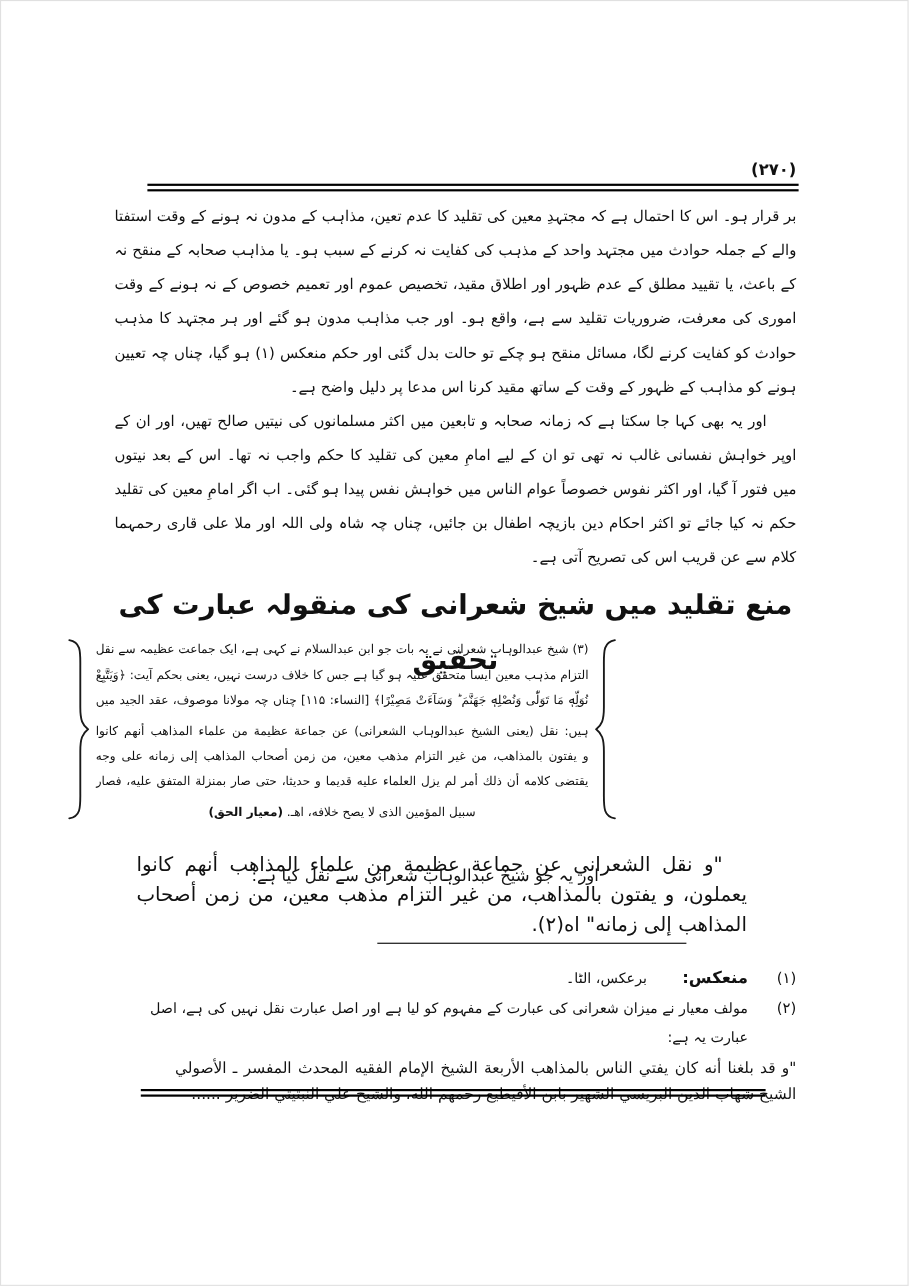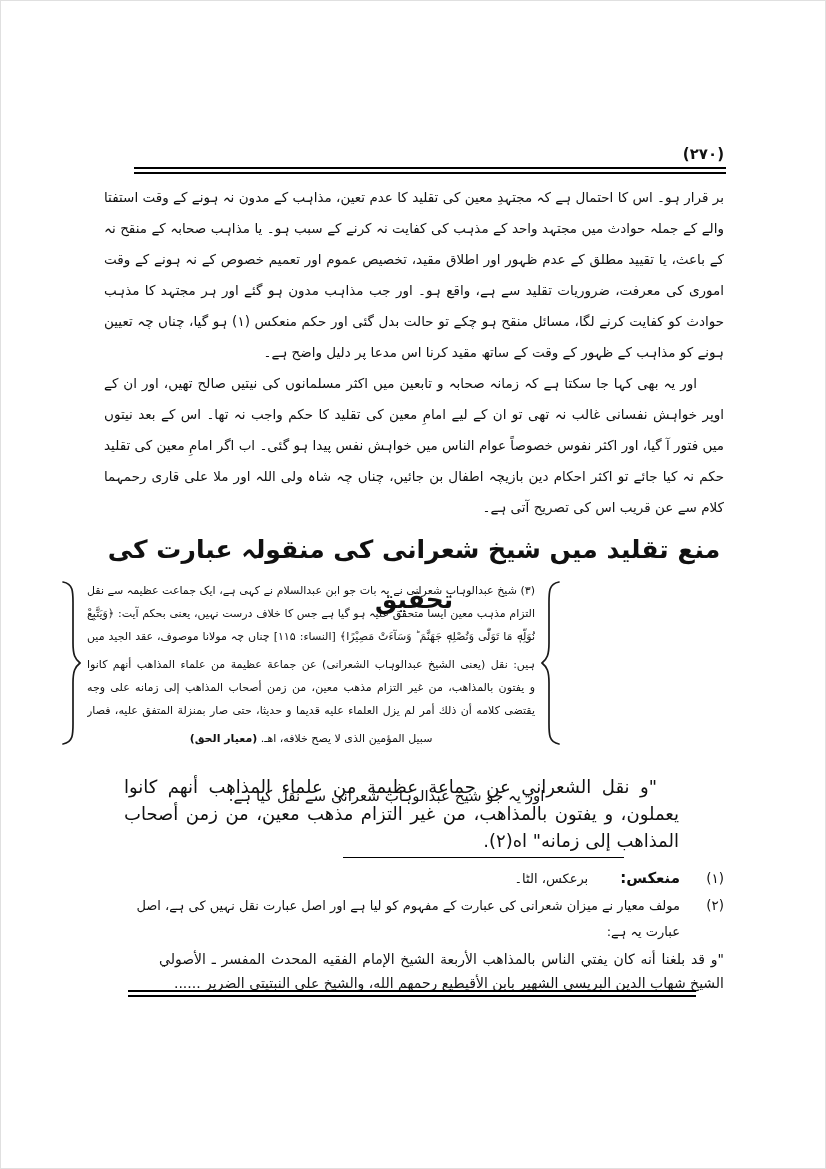--- a/index.html
+++ b/index.html
@@ -39,21 +39,21 @@
   .quote-block{top:772px;padding-right:45px;padding-left:20px;box-sizing:border-box;}
   .qline{font-size:18px;line-height:27px;height:27px;overflow:hidden;
          text-align:justify;text-align-last:justify;}
   .qfirst{padding-right:22px;}
   .qlast{text-align-last:right;}
   
   .fnrule{top:856px;left:342px;width:281px;border-top:1.8px solid #000;height:0;}
   .fnblock{top:864px;}
   .fnrow{display:flex;flex-direction:row;align-items:baseline;font-size:13px;line-height:26px;}
   .fnmark{flex:0 0 44px;font-size:13.5px;}
-  .fnterm{font-weight:bold;font-size:15px;padding-left:18px;}
+  .fnterm{font-weight:bold;font-size:15px;padding-left:18px;margin-top:11px;}
   .fnar{margin-left:55px;margin-top:2px;}
   .faline{font-size:14px;line-height:24px;height:24px;overflow:hidden;
           text-align:justify;text-align-last:justify;}
   .falast{text-align-last:right;}
 </style>
 </head>
 <body>
 
 <div class="page">
 

